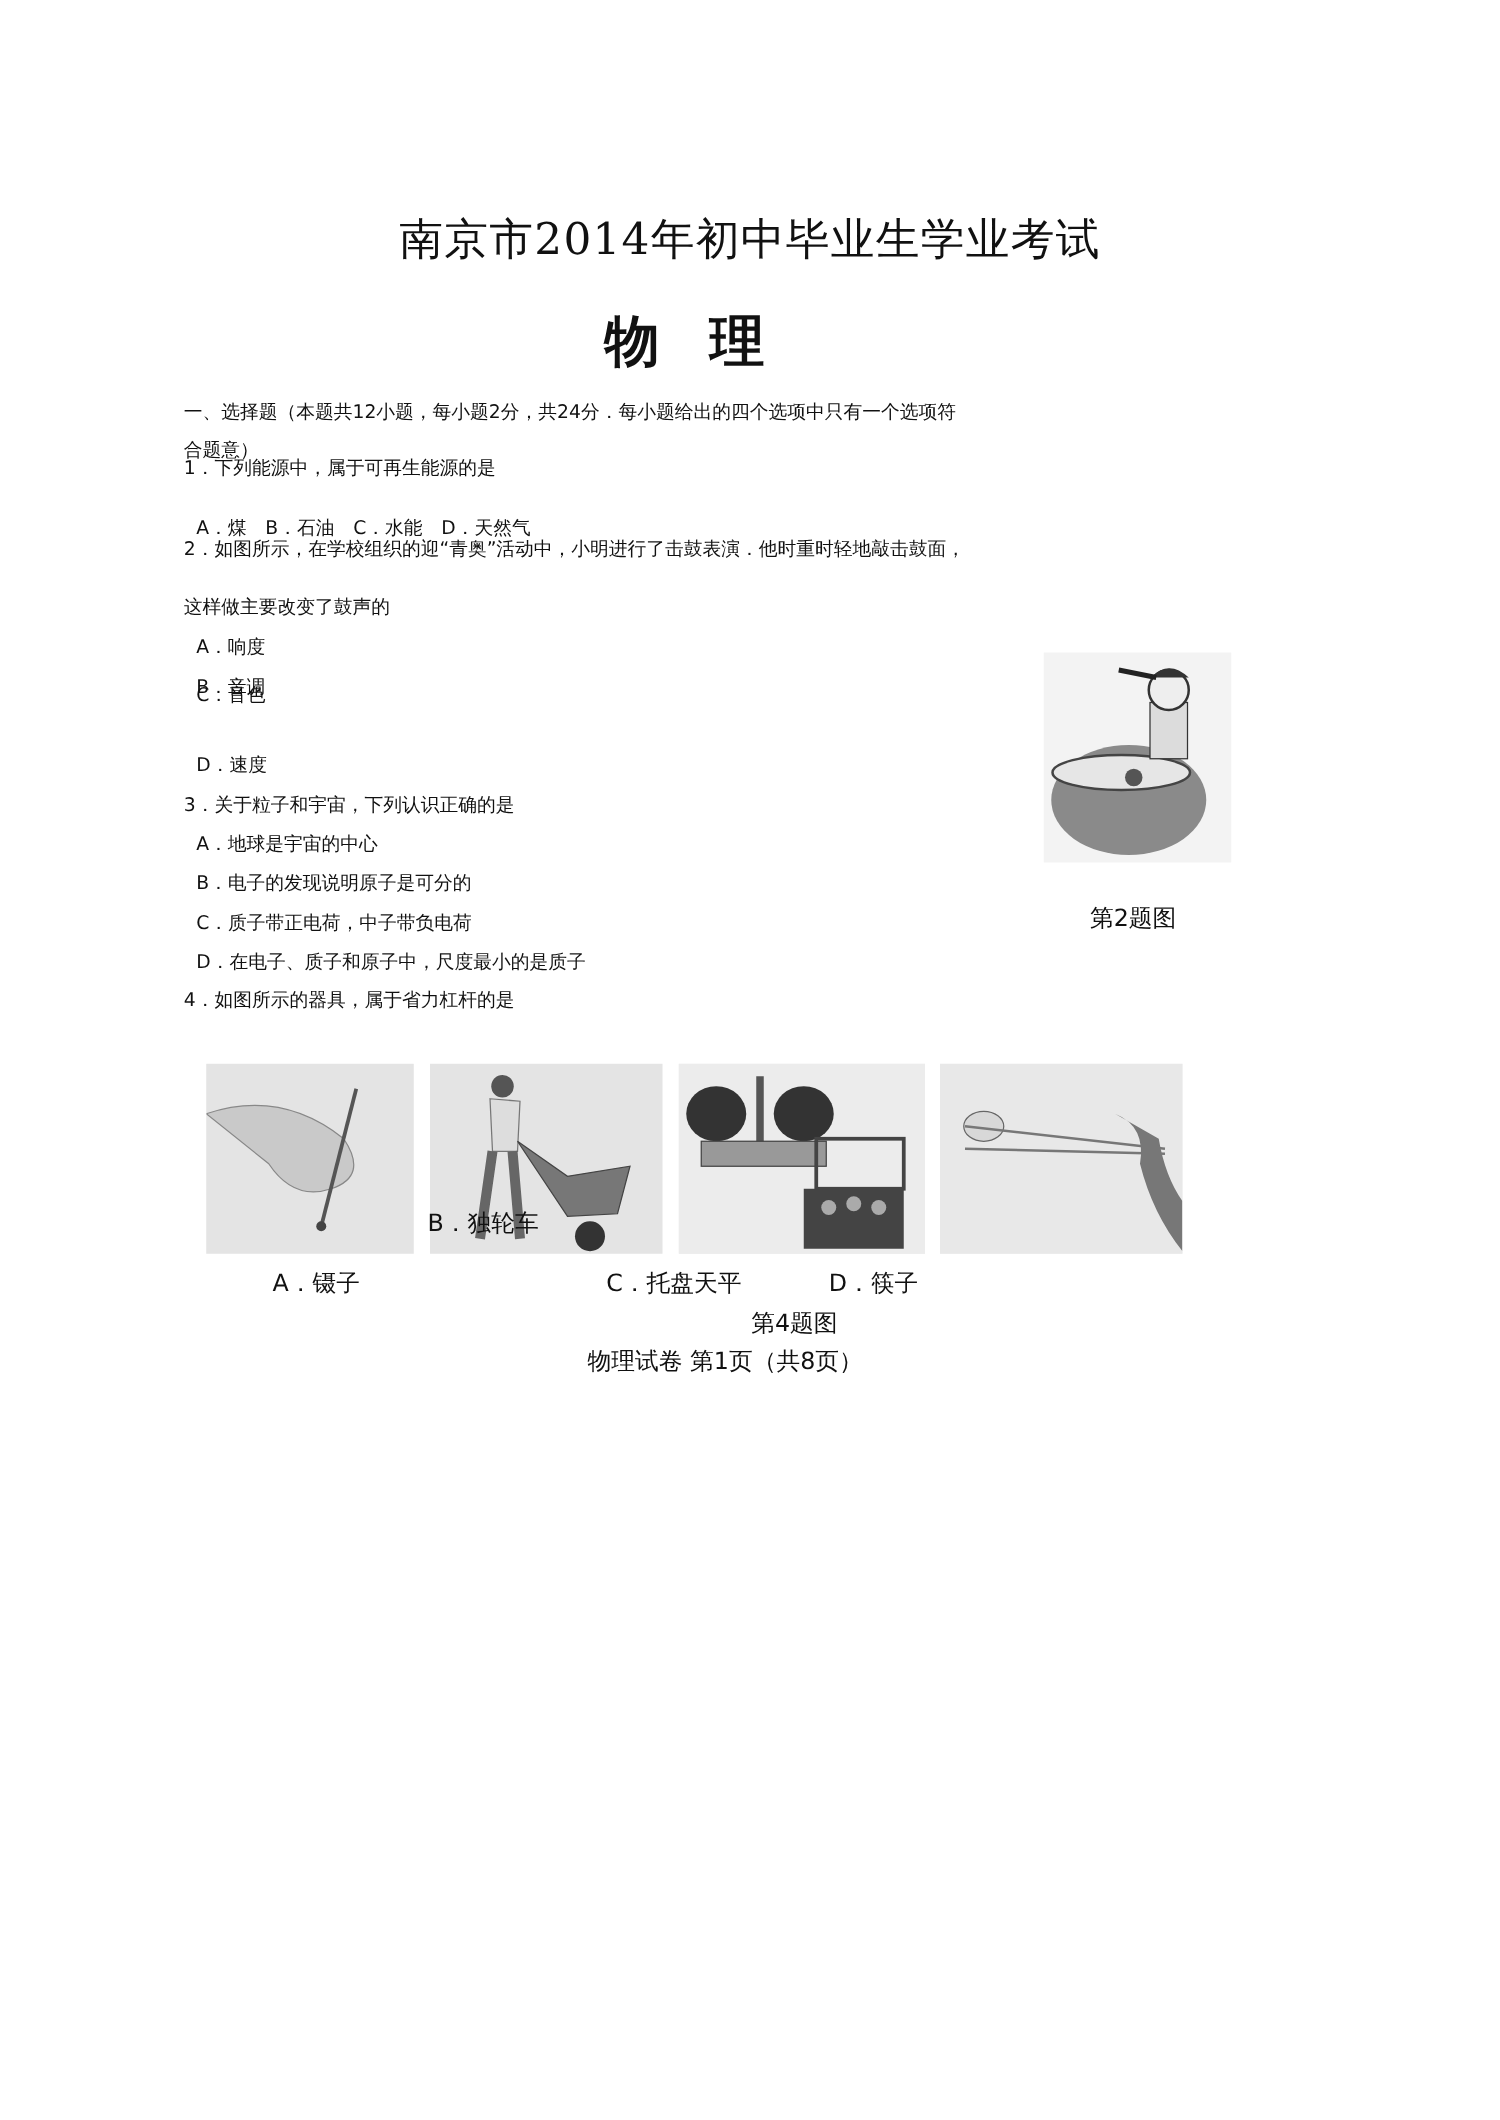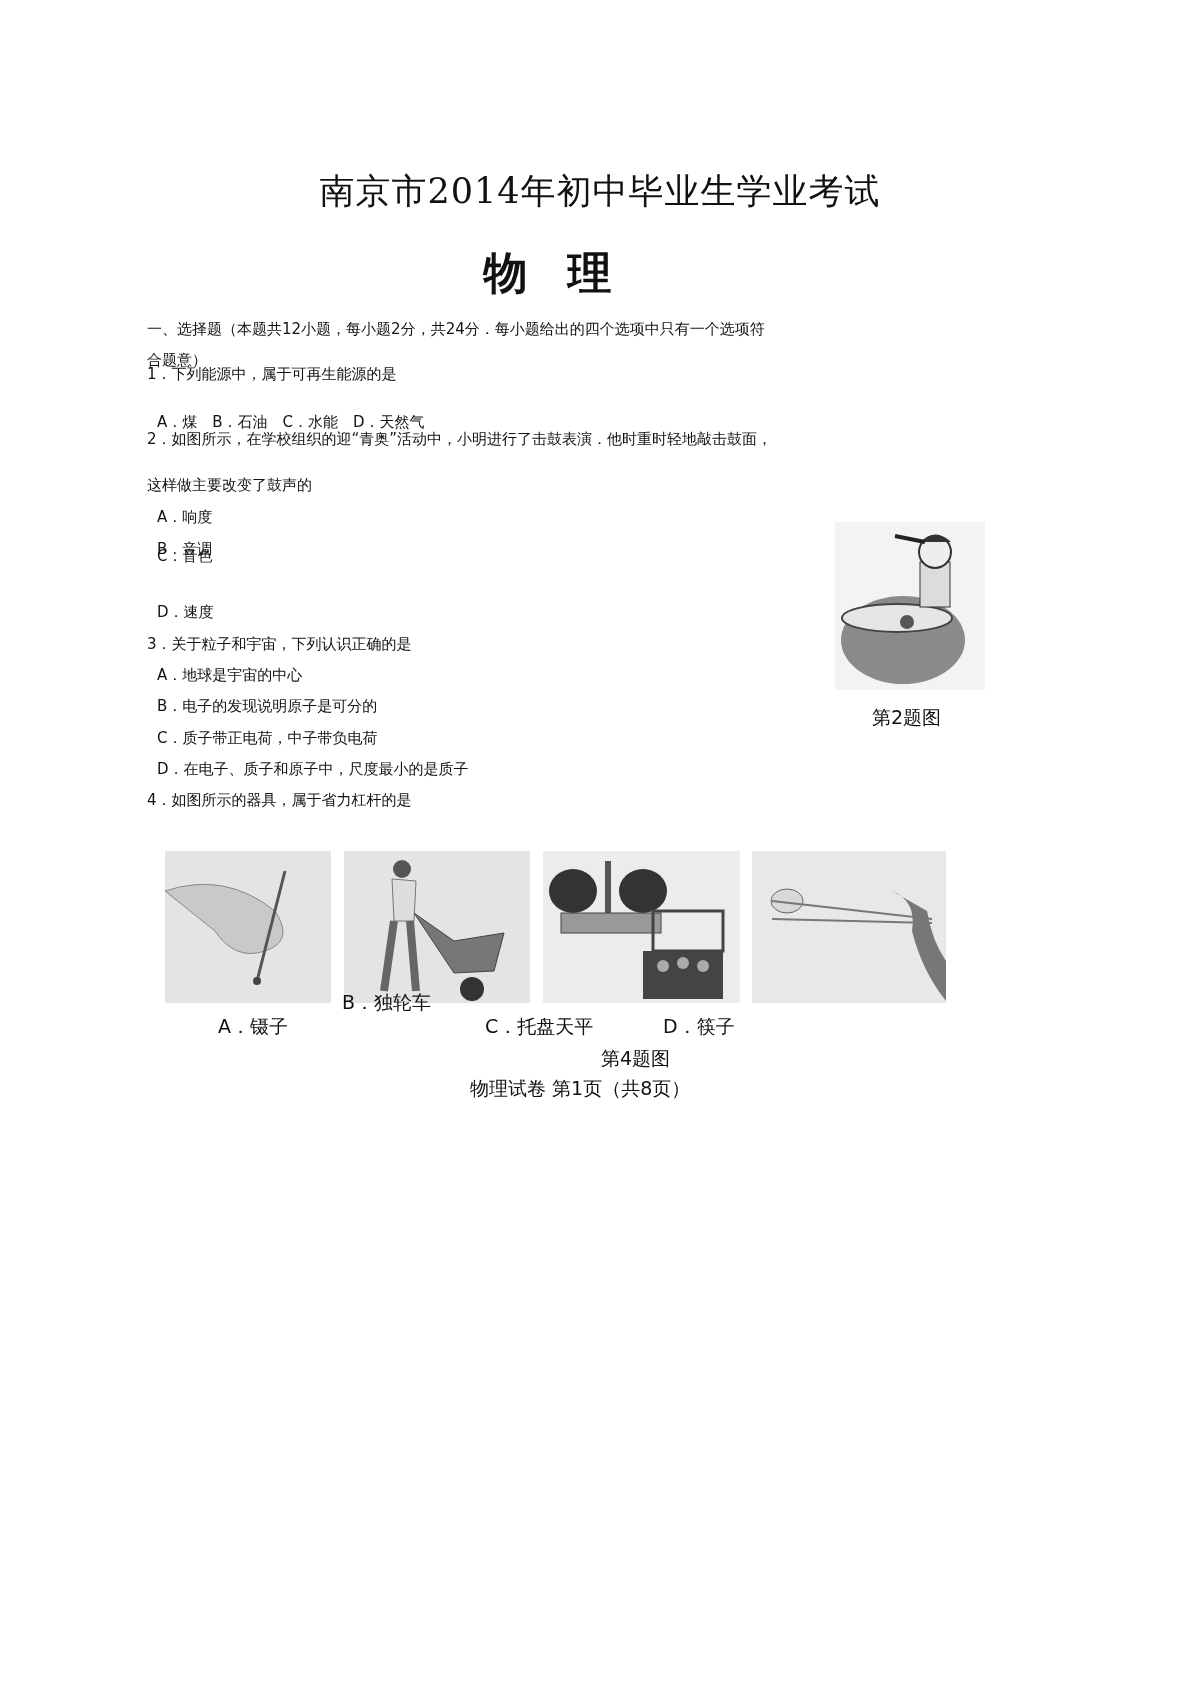--- a/index.html
+++ b/index.html
@@ -39,21 +39,21 @@
   <svg viewBox="0 0 150 168">
     <ellipse cx="68" cy="118" rx="62" ry="44" fill="#8a8a8a"></ellipse>
     <ellipse cx="62" cy="96" rx="55" ry="14" fill="#e6e6e6" stroke="#444" stroke-width="2"></ellipse>
     <rect x="85" y="40" width="30" height="45" fill="#dcdcdc" stroke="#333"></rect>
     <circle cx="100" cy="30" r="16" fill="#eee" stroke="#333" stroke-width="2"></circle>
     <path d="M86 20 Q100 5 116 20" fill="#333"></path>
     <line x1="60" y1="14" x2="90" y2="20" stroke="#222" stroke-width="4"></line>
     <circle cx="72" cy="100" r="7" fill="#555"></circle>
   </svg>
 </div>
-<div class="abs cap" style="left:872px; top:705px;">第2题图</div>
+<div class="abs cap" style="left:872px; top:722px;">第2题图</div>
 
 <div class="abs line" style="top:635px;text-align:right;">3．关于粒子和宇宙，下列认识正确的是</div>
 <div class="abs line opt" style="top:666px;">A．地球是宇宙的中心</div>
 <div class="abs line opt" style="top:697px;">B．电子的发现说明原子是可分的</div>
 <div class="abs line opt" style="top:729px;">C．质子带正电荷，中子带负电荷</div>
 <div class="abs line opt" style="top:760px;">D．在电子、质子和原子中，尺度最小的是质子</div>
 
 <div class="abs line" style="top:791px;">4．如图所示的器具，属于省力杠杆的是</div>
 
 <div class="fig" style="left:165px; top:851px; width:166px; height:152px;">
@@ -92,18 +92,18 @@
   <svg viewBox="0 0 194 152">
     <rect width="194" height="152" fill="#e8e8e8"></rect>
     <ellipse cx="35" cy="50" rx="16" ry="12" fill="#d8d8d8" stroke="#666"></ellipse>
     <line x1="20" y1="50" x2="180" y2="68" stroke="#777" stroke-width="2"></line>
     <line x1="20" y1="68" x2="180" y2="72" stroke="#777" stroke-width="2"></line>
     <path d="M140 40 Q165 50 160 80 Q170 120 194 150 L194 110 Q180 90 175 60 Z" fill="#777"></path>
   </svg>
 </div>
 
 <div class="abs cap" style="left:218px; top:1014px;">A．镊子</div>
-<div class="abs cap" style="left:342px; top:990px;">B．独轮车</div>
+<div class="abs cap" style="left:342px; top:966px;">B．独轮车</div>
 <div class="abs cap" style="left:485px; top:1014px;">C．托盘天平</div>
 <div class="abs cap" style="left:663px; top:1014px;">D．筷子</div>
 
 <div class="abs cap" style="left:560px; top:1046px;margin-left:41px;">第4题图</div>
 <div class="abs cap" style="left:470px; top:1076px;">物理试卷 第1页（共8页）</div>
 
 </body></html>

